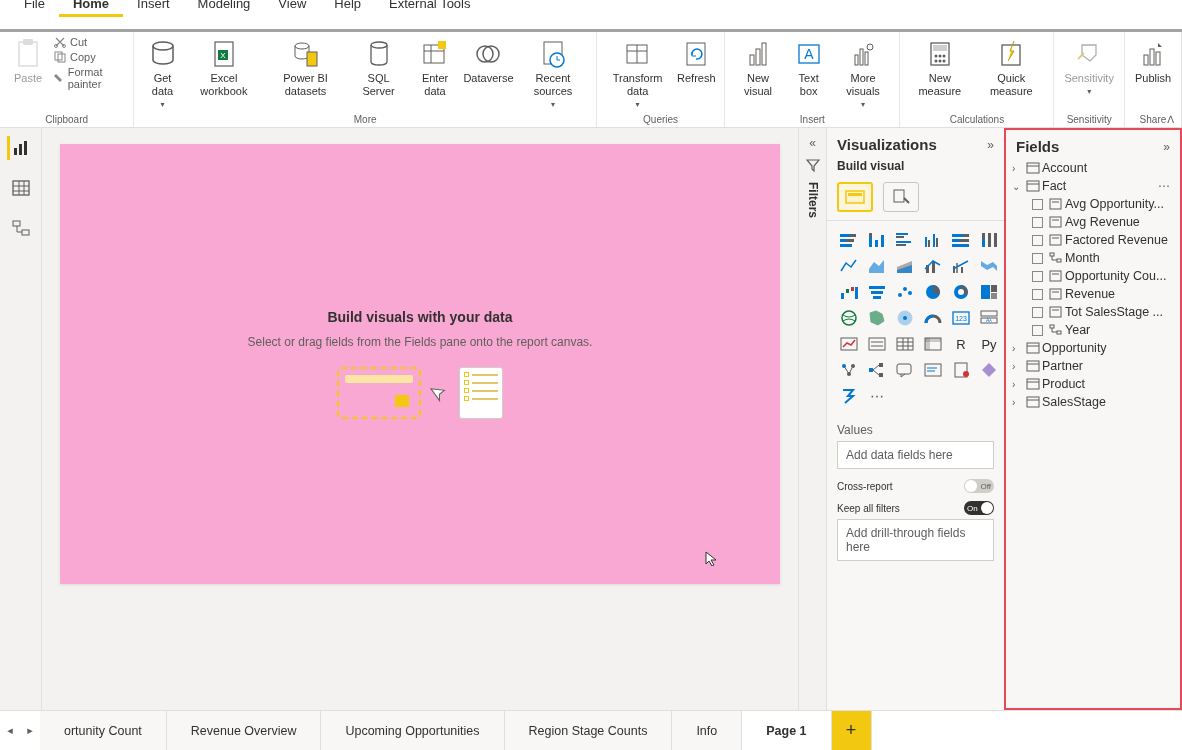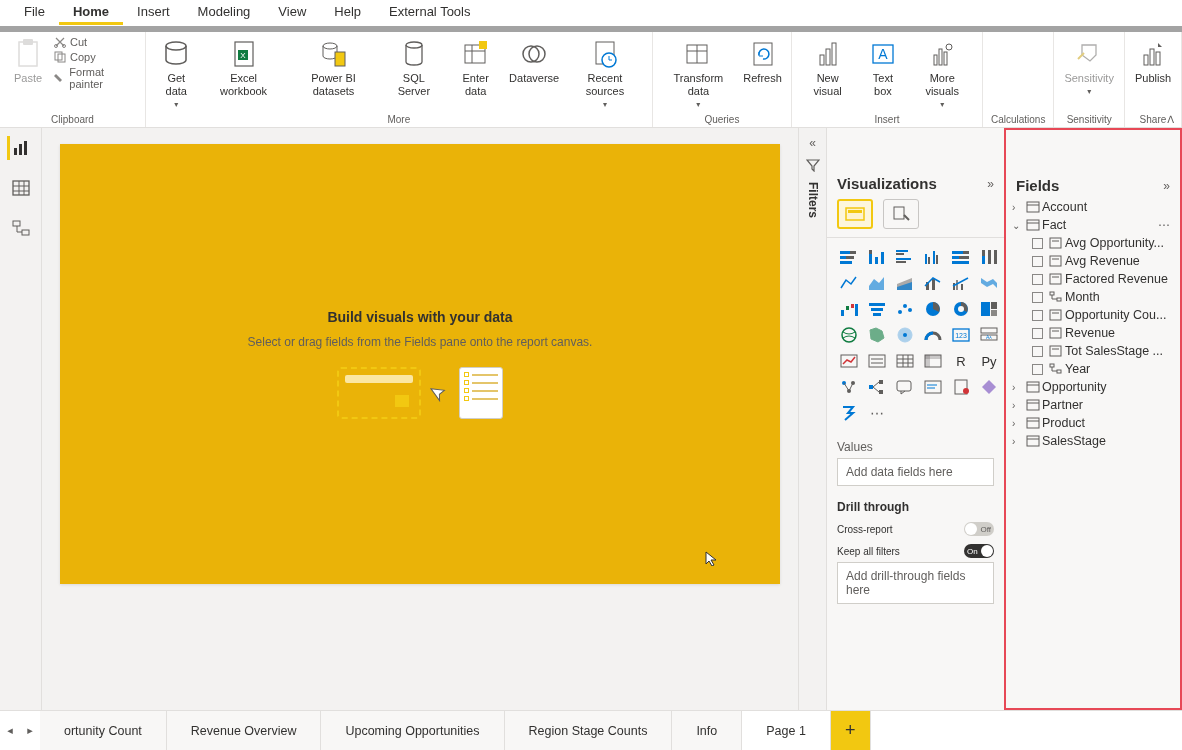--- a/index.html
+++ b/index.html
@@ -1,19 +1,19 @@
 <!DOCTYPE html>
 <html><head>
 <meta charset="utf-8">
 <style>
 * { box-sizing: border-box; margin: 0; padding: 0; font-family: "Segoe UI", Arial, sans-serif; }
 body { width: 1182px; height: 750px; background: #f3f2f1; overflow: hidden; font-size: 13px; color: #323130; }
 
 
-.menubar { display: flex; background: #fff; height: 32px; align-items: flex-end; border-bottom: 6px solid #a3a3a3; padding: 1px 10px; }
+.menubar { display: flex; background: #fff; height: 32px; align-items: flex-end; border-bottom: 3px solid #a3a3a3; padding: 12px 10px; }
 .menubar span { padding: 6px 14px; cursor: pointer; }
 .menubar span.active { border-bottom: 3px solid #f2c811; font-weight: 600; padding-bottom: 3px; }
 
 
 .ribbon { display: flex; background: #fff; height: 96px; border-bottom: 1px solid #e1dfdd; position: relative; }
 .rgroup { display: flex; flex-direction: column; align-items: center; padding: 4px 8px 0 8px; border-right: 1px solid #e8e6e4; }
 .rgroup:last-child { border-right: none; }
 .rgroup .btns { display: flex; gap: 6px; align-items: flex-start; }
 .rgroup .label { font-size: 10px; color: #605e5c; margin-top: auto; padding-bottom: 2px; }
 .ritem { display: flex; flex-direction: column; align-items: center; gap: 2px; cursor: pointer; padding: 2px 2px; min-width: 40px; }
@@ -26,21 +26,21 @@
 .collapse-arrow { position: absolute; right: 8px; bottom: 2px; cursor: pointer; font-size: 10px; color: #605e5c; }
 
 
 .main { display: flex; height: 582px; }
 .viewbar { width: 42px; background: #f3f2f1; border-right: 1px solid #e1dfdd; display: flex; flex-direction: column; align-items: center; padding-top: 8px; gap: 16px; }
 .viewbar .vb { width: 24px; height: 24px; cursor: pointer; display: flex; align-items: center; justify-content: center; }
 .viewbar .vb.active { border-left: 3px solid #f2c811; margin-left: -3px; padding-left: 3px; }
 
 .canvas-wrap { flex: 1; display: flex; flex-direction: column; background: #f3f2f1; }
 .canvas { flex: 1; display: flex; align-items: flex-start; justify-content: center; padding: 16px 8px 8px 8px; }
-.page { width: 720px; height: 440px; background: #eab308; box-shadow: 0 1px 3px rgba(0,0,0,0.1); display: flex; flex-direction: column; align-items: center; justify-content: center; position: relative; }
+.page { width: 720px; height: 440px; background: #f9a8d4; box-shadow: 0 1px 3px rgba(0,0,0,0.1); display: flex; flex-direction: column; align-items: center; justify-content: center; position: relative; }
 .page h3 { font-size: 14px; font-weight: 600; margin-bottom: 10px; }
 .page p { font-size: 12px; color: #605e5c; margin-bottom: 18px; }
 .illus { display: flex; gap: 10px; align-items: center; }
 .illus .box1 { width: 84px; height: 52px; border: 2px dashed #f2c811; border-radius: 4px; position: relative; }
 .illus .box1::before { content:""; position:absolute; top:6px; left:6px; right:6px; height:8px; background:#fbe7a3; border-radius:2px; }
 .illus .box1::after { content:""; position:absolute; bottom:10px; right:10px; width:14px; height:12px; background:#f2c811; }
 .illus .cursor { width: 18px; height:18px; transform: rotate(-20deg); }
 .illus .box2 { width: 44px; height: 52px; border: 1px solid #d0cec9; border-radius: 3px; background:#fff; padding:4px; }
 .illus .box2 .row { display:flex; align-items:center; gap:3px; margin-bottom:3px; }
 .illus .box2 .ck { width:5px; height:5px; border:1px solid #f2c811; }
@@ -49,21 +49,21 @@
 
 
 .filters-strip { width: 28px; background: #f3f2f1; border-left: 1px solid #e1dfdd; display: flex; flex-direction: column; align-items: center; padding-top: 8px; }
 .filters-strip .exp { font-size: 12px; cursor: pointer; color: #605e5c; }
 .filters-strip .vtxt { writing-mode: vertical-rl; font-size: 12px; color: #323130; margin-top: 10px; font-weight: 600; }
 
 
 .pane { background: #f8f7f6; border-left: 1px solid #e1dfdd; display: flex; flex-direction: column; }
 .viz-pane { width: 178px; }
 .fields-pane { width: 178px; border: 2px solid #e74856; }
-.pane-hdr { display: flex; align-items: center; justify-content: space-between; padding: 8px 10px 4px 10px; margin-top: 39px; }
+.pane-hdr { display: flex; align-items: center; justify-content: space-between; padding: 8px 10px 4px 10px; }
 .pane-hdr h4 { font-size: 15px; font-weight: 600; }
 .pane-sub { font-size: 12px; font-weight: 600; padding: 2px 10px 6px 10px; }
 .build-tabs { display:flex; gap:10px; padding: 3px 10px 8px 10px; border-bottom:1px solid #e1dfdd; }
 .build-tab { width:36px; height:30px; border:1px solid #c8c6c4; border-radius:3px; display:flex; align-items:center; justify-content:center; cursor:pointer; }
 .build-tab.active { border:2px solid #f2c811; background:#fdf6dc; }
 .vizgrid { display: grid; grid-template-columns: repeat(6, 24px); gap: 4px 4px; padding: 8px 10px; }
 .vizgrid .v { width: 24px; height: 22px; cursor: pointer; display:flex; align-items:center; justify-content:center; }
 .section-label { font-size: 12px; color: #605e5c; padding: 8px 10px 4px 10px; }
 .drop { margin: 0 10px 6px 10px; border: 1px solid #d0cec9; background: #fff; padding: 6px 8px; font-size: 12px; color: #605e5c; cursor:pointer; }
 .toggle-row { display: flex; justify-content: space-between; align-items: center; padding: 4px 10px; font-size: 10px; }
@@ -85,21 +85,21 @@
 .tnode .cb { width:11px; height:11px; border:1px solid #8a8886; margin-right:4px; flex-shrink:0; }
 .tnode .fic { width:14px; height:12px; display:inline-flex; flex-shrink:0; }
 .tnode .fname { overflow:hidden; text-overflow:ellipsis; }
 .dots { margin-left:auto; color:#605e5c; font-size:12px; padding-right:4px; }
 
 
 .tabs { height: 40px; background: #fff; border-top: 1px solid #e1dfdd; display:flex; align-items:center; }
 .tabs .nav { width: 20px; text-align:center; cursor:pointer; color:#605e5c; font-size:11px; }
 .tab { padding: 0 24px; height: 100%; display:flex; align-items:center; border-right:1px solid #e1dfdd; cursor:pointer; font-size:12.5px; color:#323130; background:#f8f7f6; }
 .tab:first-of-type { border-left:1px solid #e1dfdd; }
-.tab.active { background:#fff; font-weight:400; }
+.tab.active { background:#fff; font-weight:700; }
 .tab.add { width:40px; background:#f2c811; padding:0; justify-content:center; font-size:18px; font-weight:300; }
 
 svg { display:block; }
 </style>
 </head>
 <body>
 
 <div class="menubar">
   <span>File</span>
   <span class="active">Home</span>
@@ -284,20 +284,44 @@
           </div>
           <div class="txt">More visuals</div>
           <div style="font-size:8px;color:#605e5c">▾</div>
         </div>
     </div>
     <div class="label">Insert</div>
   </div>
 
   <div class="rgroup">
     <div class="btns">
+      <div class="ritem">
+          <div class="icn">
+            <svg width="24" height="26">
+              <rect x="3" y="2" width="18" height="22" fill="none" stroke="#605e5c" stroke-width="1.3"></rect>
+              <rect x="5" y="4" width="14" height="6" fill="#605e5c" opacity="0.3"></rect>
+              <circle cx="8" cy="15" r="1.5" fill="#605e5c"></circle>
+              <circle cx="12" cy="15" r="1.5" fill="#605e5c"></circle>
+              <circle cx="16" cy="15" r="1.5" fill="#605e5c"></circle>
+              <circle cx="8" cy="20" r="1.5" fill="#605e5c"></circle>
+              <circle cx="12" cy="20" r="1.5" fill="#605e5c"></circle>
+              <circle cx="16" cy="20" r="1.5" fill="#605e5c"></circle>
+            </svg>
+          </div>
+          <div class="txt">New measure</div>
+        </div>
+      <div class="ritem">
+          <div class="icn">
+            <svg width="24" height="26">
+              <rect x="3" y="4" width="18" height="20" fill="none" stroke="#605e5c" stroke-width="1.3"></rect>
+              <path d="M15 0 L11 10 L15 10 L9 20" fill="#f2c811" stroke="#c49b00"></path>
+            </svg>
+          </div>
+          <div class="txt">Quick measure</div>
+        </div>
     </div>
     <div class="label">Calculations</div>
   </div>
 
   <div class="rgroup">
     <div class="btns">
       <div class="ritem grey">
           <div class="icn">
             <svg width="26" height="26">
               <path d="M6 4 L20 4 L20 14 L14 20 L6 14 Z" fill="none" stroke="#605e5c" stroke-width="1.3"></path>
@@ -400,20 +424,21 @@
         <path d="M1 2 L13 2 L8 8 L8 13 L6 11 L6 8 Z" fill="none" stroke="#605e5c" stroke-width="1.2"></path>
       </svg>
     <div class="vtxt">Filters</div>
   </div>
 
   <div class="pane viz-pane">
     <div class="pane-hdr">
       <h4>Visualizations</h4>
       <span style="cursor:pointer;font-size:12px;color:#605e5c">»</span>
     </div>
+    <div class="pane-sub">Build visual</div>
     <div class="build-tabs">
       <div class="build-tab active">
           <svg width="20" height="16">
             <rect x="1" y="2" width="18" height="12" fill="#fef3cf" stroke="#f2c811" stroke-width="1.5"></rect>
             <rect x="3" y="4" width="14" height="3" fill="#f2c811"></rect>
           </svg>
         </div>
       <div class="build-tab">
           <svg width="18" height="18">
             <rect x="2" y="2" width="10" height="12" fill="none" stroke="#605e5c"></rect>
@@ -670,21 +695,20 @@
           </svg>
         </div>
       <div class="v">
           <span style="font-size:14px;color:#605e5c">⋯</span>
         </div>
     </div>
 
     <div class="section-label">Values</div>
     <div class="drop">Add data fields here</div>
 
-    <div class="section-label" style="font-weight:600;color:#323130">Drill through</div>
     <div class="toggle-row">
       <span>Cross-report</span>
       <div class="toggle off">
           <div class="knob"></div>
         </div>
     </div>
     <div class="toggle-row">
       <span>Keep all filters</span>
       <div class="toggle on">
           <div class="knob"></div>

